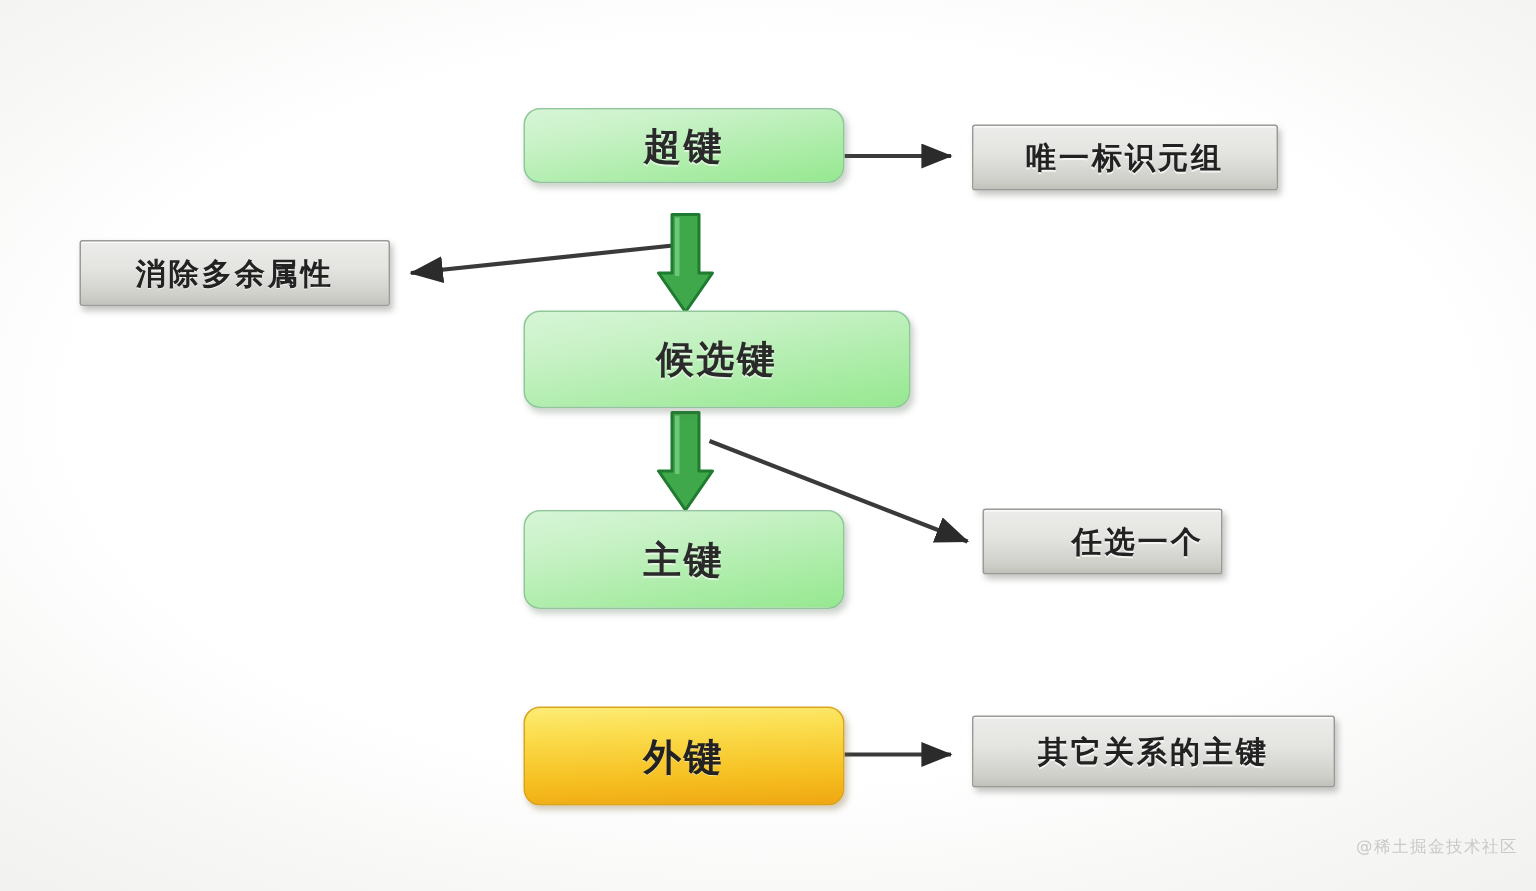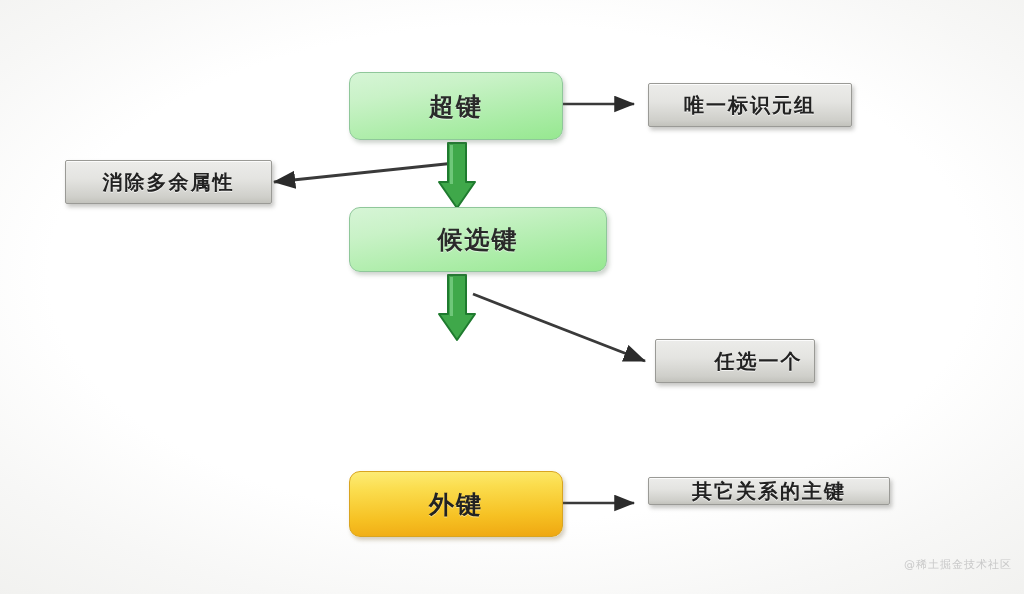--- a/index.html
+++ b/index.html
@@ -128,44 +128,47 @@
   <svg class="block-arrow" style="left:437px; top:142px; width:40px; height:68px;" viewBox="0 0 40 68" xmlns="http://www.w3.org/2000/svg">
     <path d="M11,1 L29,1 L29,40 L38,40 L20,66 L2,40 L11,40 Z" fill="#3fa84a" stroke="#1f7b2f" stroke-width="2" stroke-linejoin="round"></path>
     <path d="M13,3 L16,3 L16,42 L13,42 Z" fill="#7fd18a" opacity="0.75"></path>
   </svg>
 
   <svg class="block-arrow" style="left:437px; top:274px; width:40px; height:68px;" viewBox="0 0 40 68" xmlns="http://www.w3.org/2000/svg">
     <path d="M11,1 L29,1 L29,40 L38,40 L20,66 L2,40 L11,40 Z" fill="#3fa84a" stroke="#1f7b2f" stroke-width="2" stroke-linejoin="round"></path>
     <path d="M13,3 L16,3 L16,42 L13,42 Z" fill="#7fd18a" opacity="0.75"></path>
   </svg>
 
-  <div class="node green" style="left:349px; top:72px; width:214px; height:68px;">
+  <div class="node green" style="left:349px; top:72px; width:214px; height:50px;">
     <span class="node-label">超键</span>
   </div>
 
   <div class="node gray" style="left:648px; top:83px; width:204px; height:44px;">
     <span class="node-label">唯一标识元组</span>
   </div>
 
-  <div class="node gray" style="left:53px; top:160px; width:207px; height:44px;margin-left:12px;">
+  <div class="node gray" style="left:53px; top:160px; width:207px; height:44px;">
     <span class="node-label">消除多余属性</span>
   </div>
 
   <div class="node green" style="left:349px; top:207px; width:258px; height:65px;">
     <span class="node-label">候选键</span>
   </div>
 
+  <div class="node green" style="left:349px; top:340px; width:214px; height:66px;">
+    <span class="node-label">主键</span>
+  </div>
 
   <div class="node gray" style="left:655px; top:339px; width:160px; height:44px;padding-left:47px;">
     <span class="node-label">任选一个</span>
   </div>
 
   <div class="node amber" style="left:349px; top:471px; width:214px; height:66px;justify-content:center;">
     <span class="node-label">外键</span>
   </div>
 
-  <div class="node gray" style="left:648px; top:477px; width:242px; height:28px;">
+  <div class="node gray" style="left:648px; top:477px; width:242px; height:48px;">
     <span class="node-label">其它关系的主键</span>
   </div>
 
   <div id="watermark">@稀土掘金技术社区</div>
 
 </div>
 
 </body></html>

